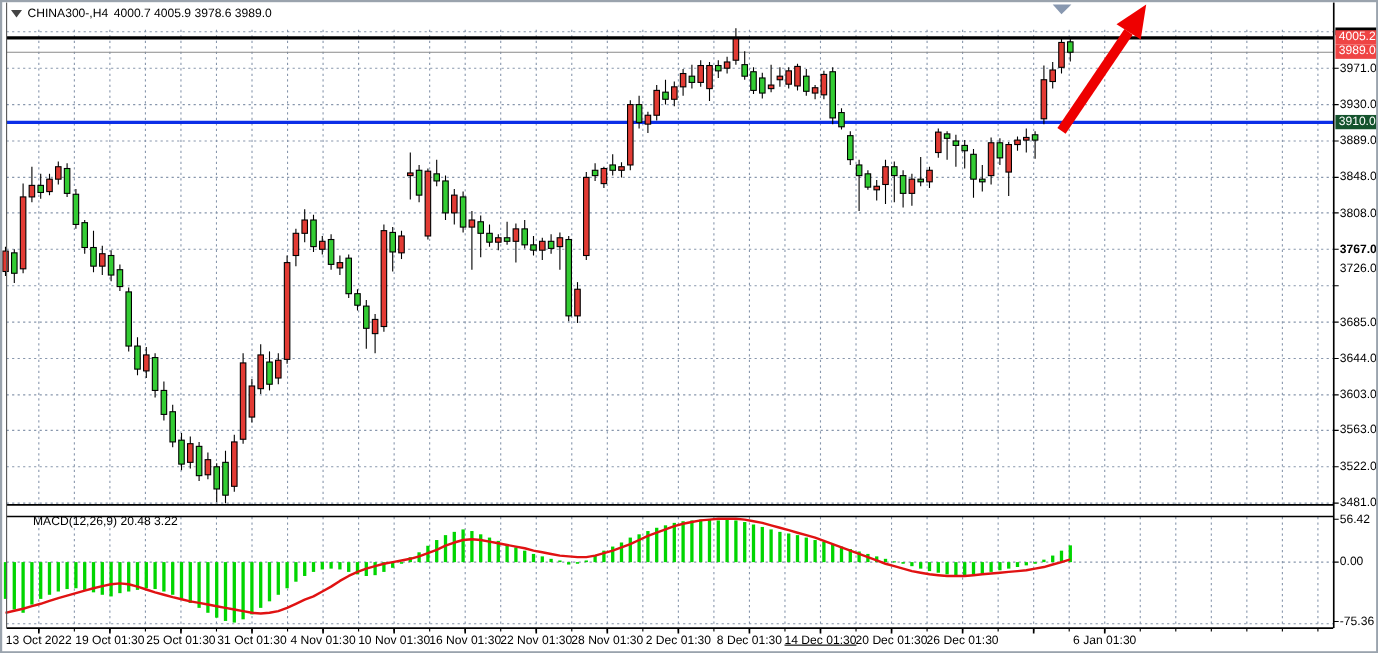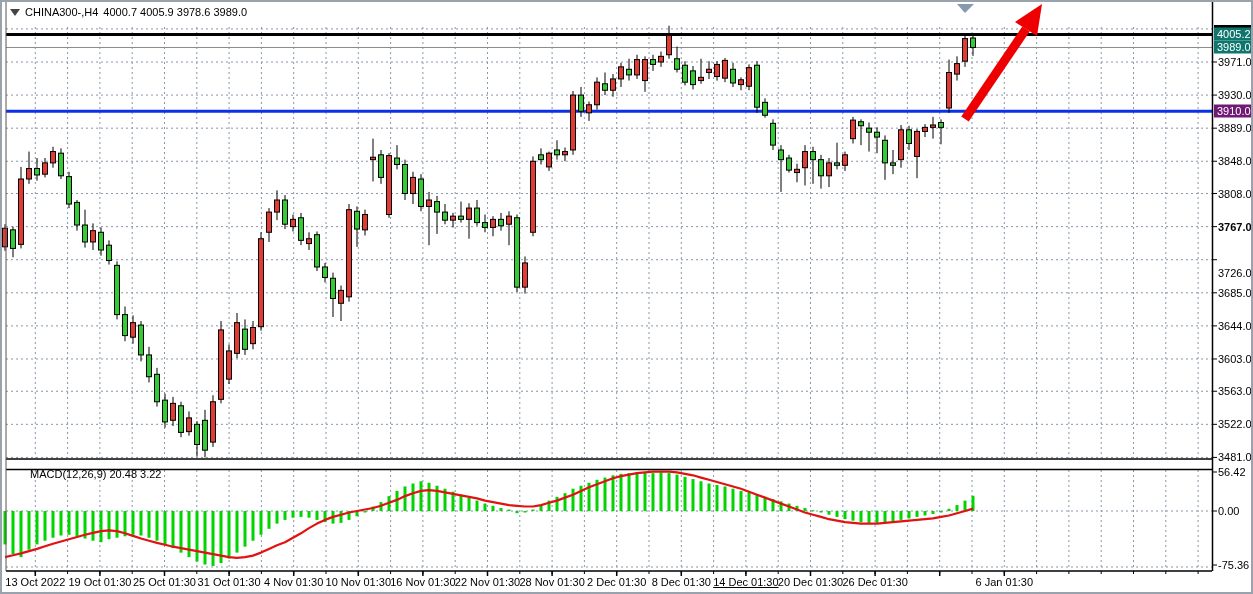--- a/index.html
+++ b/index.html
@@ -9,22 +9,22 @@
   #chart-svg{position:absolute;left:0;top:0;}
   .title-bar{position:absolute;left:8px;top:4px;font-size:11px;color:#000;
              display:flex;align-items:center;gap:5px;white-space:nowrap;}
   .drop-tri{display:inline-block;width:0;height:0;border-left:5px solid transparent;
             border-right:5px solid transparent;border-top:7px solid #444;margin-top:1px;}
   .axis-label{position:absolute;font-size:11px;color:#000;white-space:nowrap;}
   .price-label{left:1216px;transform:translateY(-50%);}
   .date-label{top:574px;transform:translateX(-50%);}
   .badge{position:absolute;left:1212px;transform:translateY(-50%);
          font-size:11px;color:#fff;padding:0 3px 1px 3px;line-height:12px;}
-  .badge-black{background:#0f766e;text-align:right;}
-  .badge-blue{background:#701a75;}
+  .badge-black{background:#ef4444;text-align:right;}
+  .badge-blue{background:#14532d;}
   .clipped-badge{position:absolute;left:1212px;top:23px;width:39px;height:7px;background:#000;}
   .macd-title{position:absolute;left:28px;top:466px;font-size:11px;color:#000;white-space:nowrap;}
   .macd-scale{left:1216px;transform:translateY(-50%);}
 </style>
 </head>
 <body>
 
 <div id="stage">
   <svg id="chart-svg" width="1253" height="594">
       <line x1="33.3" y1="25" x2="33.3" y2="456" stroke="#8796ac" stroke-width="1" stroke-dasharray="2,3"></line>
@@ -579,21 +579,21 @@
   <span class="badge badge-black" id="badge-gray" style="top: 45.474px;">3989.0</span>
   <span class="badge badge-blue" id="badge-blue" style="top: 109.227px;">3910.0</span>
 
   <div id="price-labels">
       <div class="axis-label price-label" style="top: 60px;">3971.0</div>
       <div class="axis-label price-label" style="top: 93.087px;">3930.0</div>
       <div class="axis-label price-label" style="top: 126.174px;">3889.0</div>
       <div class="axis-label price-label" style="top: 159.261px; text-align: right;">3848.0</div>
       <div class="axis-label price-label" style="top: 191.541px;">3808.0</div>
       <div class="axis-label price-label" style="top: 224.628px; font-weight: bold;">3767.0</div>
-      <div class="axis-label price-label" style="top: 271px;">3726.0</div>
+      <div class="axis-label price-label" style="top: 242px;">3726.0</div>
       <div class="axis-label price-label" style="top: 290.802px;">3685.0</div>
       <div class="axis-label price-label" style="top: 323.889px;">3644.0</div>
       <div class="axis-label price-label" style="top: 356.976px;">3603.0</div>
       <div class="axis-label price-label" style="top: 389.256px;">3563.0</div>
       <div class="axis-label price-label" style="top: 422.343px;">3522.0</div>
       <div class="axis-label price-label" style="top: 455.43px;">3481.0</div>
     </div>
   <div id="date-labels">
       <div class="axis-label date-label" style="left: 33.3px;">13 Oct 2022</div>
       <div class="axis-label date-label" style="left: 97.9px;">19 Oct 01:30</div>

